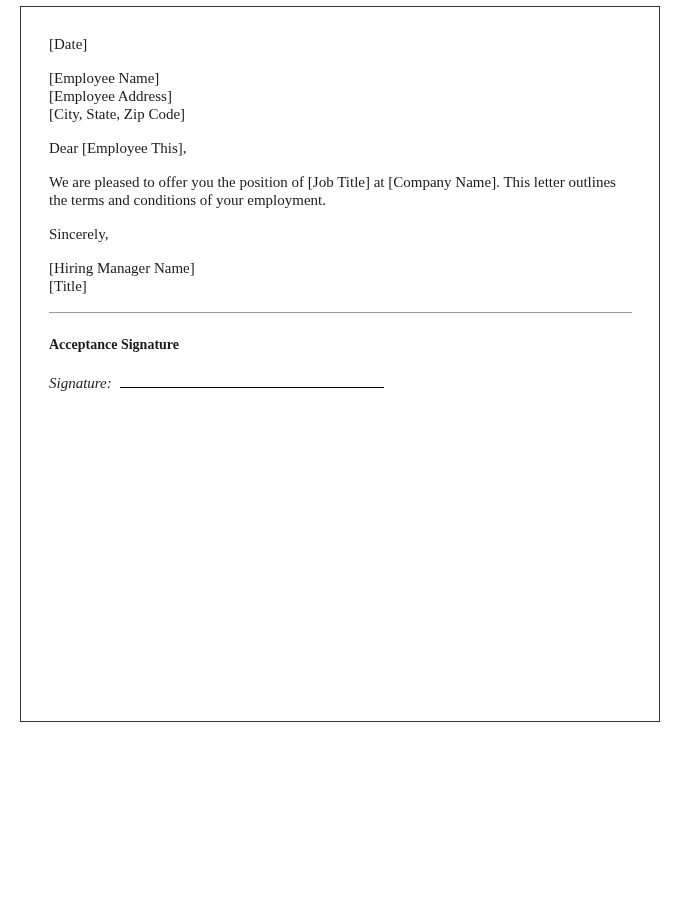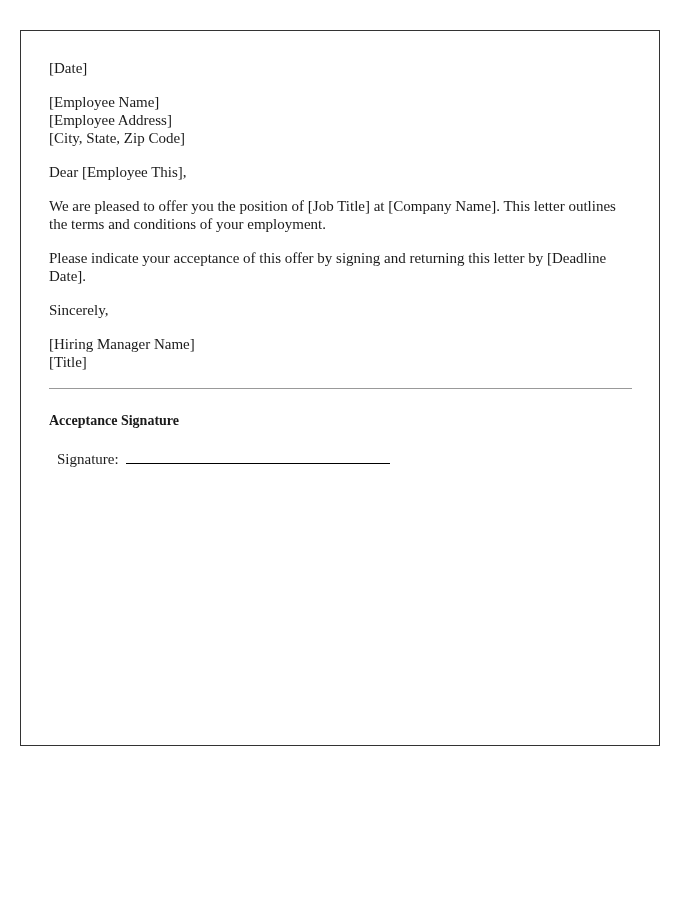--- a/index.html
+++ b/index.html
@@ -10,21 +10,21 @@
     body {
       width: 700px;
       height: 900px;
       position: relative;
       font-family: "Liberation Serif", "DejaVu Serif", serif;
       color: #1a1a1a;
     }
     .letter {
       position: absolute;
       left: 20px;
-      top: 30px;
+      top: 6px;
       width: 640px;
       height: 716px;
       border: 1px solid #333333;
       box-sizing: border-box;
       padding: 28px 28px 0 28px;
       font-size: 15px;
       line-height: 18px;
     }
     .p {
       margin: 0 0 16px 0;
@@ -39,22 +39,23 @@
       height: 0;
       width: 583px;
     }
     .section-title {
       font-size: 14px;
       font-weight: bold;
       margin: 0 0 18px 0;
       line-height: 20px;
     }
     .sig-row {
-      margin: 0 0 16px 8px;
+      margin: 0 0 16px 0;
       white-space: nowrap;
+      font-style: italic;
     }
     .sig-line {
       display: inline-block;
       width: 264px;
       border-bottom: 1px solid #000000;
       height: 14px;
       vertical-align: baseline;
       margin-left: 4px;
     }
   </style>
@@ -66,21 +67,20 @@
 
   <p class="p">
     <span class="line">[Employee Name]</span>
     <span class="line">[Employee Address]</span>
     <span class="line">[City, State, Zip Code]</span>
   </p>
 
   <p class="p">Dear [Employee This],</p>
 
   <p class="p">We are pleased to offer you the position of [Job Title] at [Company Name]. This letter outlines the terms and conditions of your employment.</p>
-  <p class="p">Please indicate your acceptance of this offer by signing and returning this letter by [Deadline Date].</p>
 
   <p class="p">Sincerely,</p>
 
   <p class="p" style="margin-bottom:16px;">
     <span class="line">[Hiring Manager Name]</span>
     <span class="line">[Title]</span>
   </p>
 
   <hr class="hr">
 

